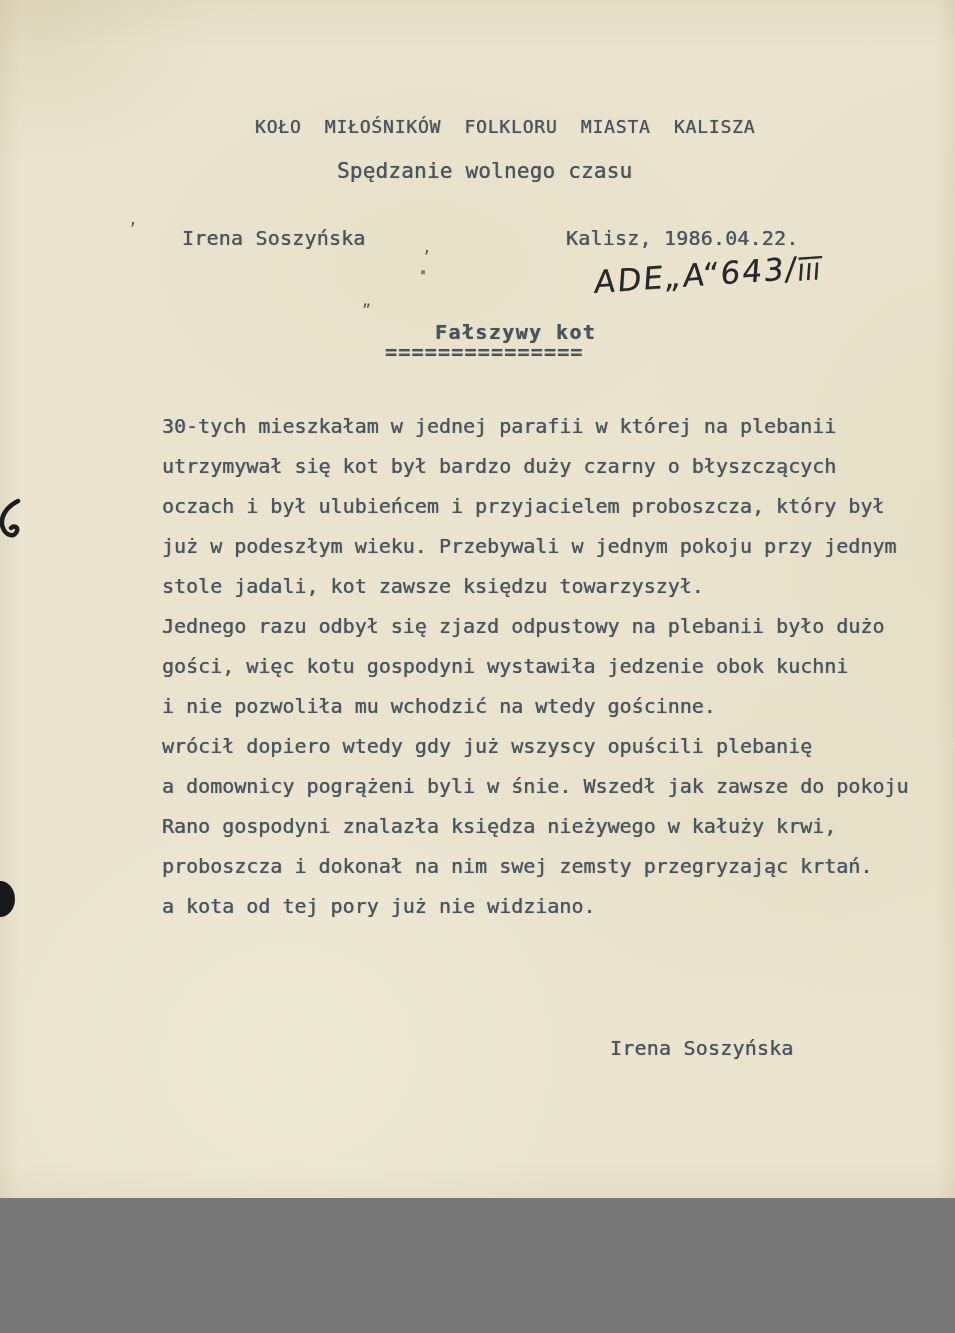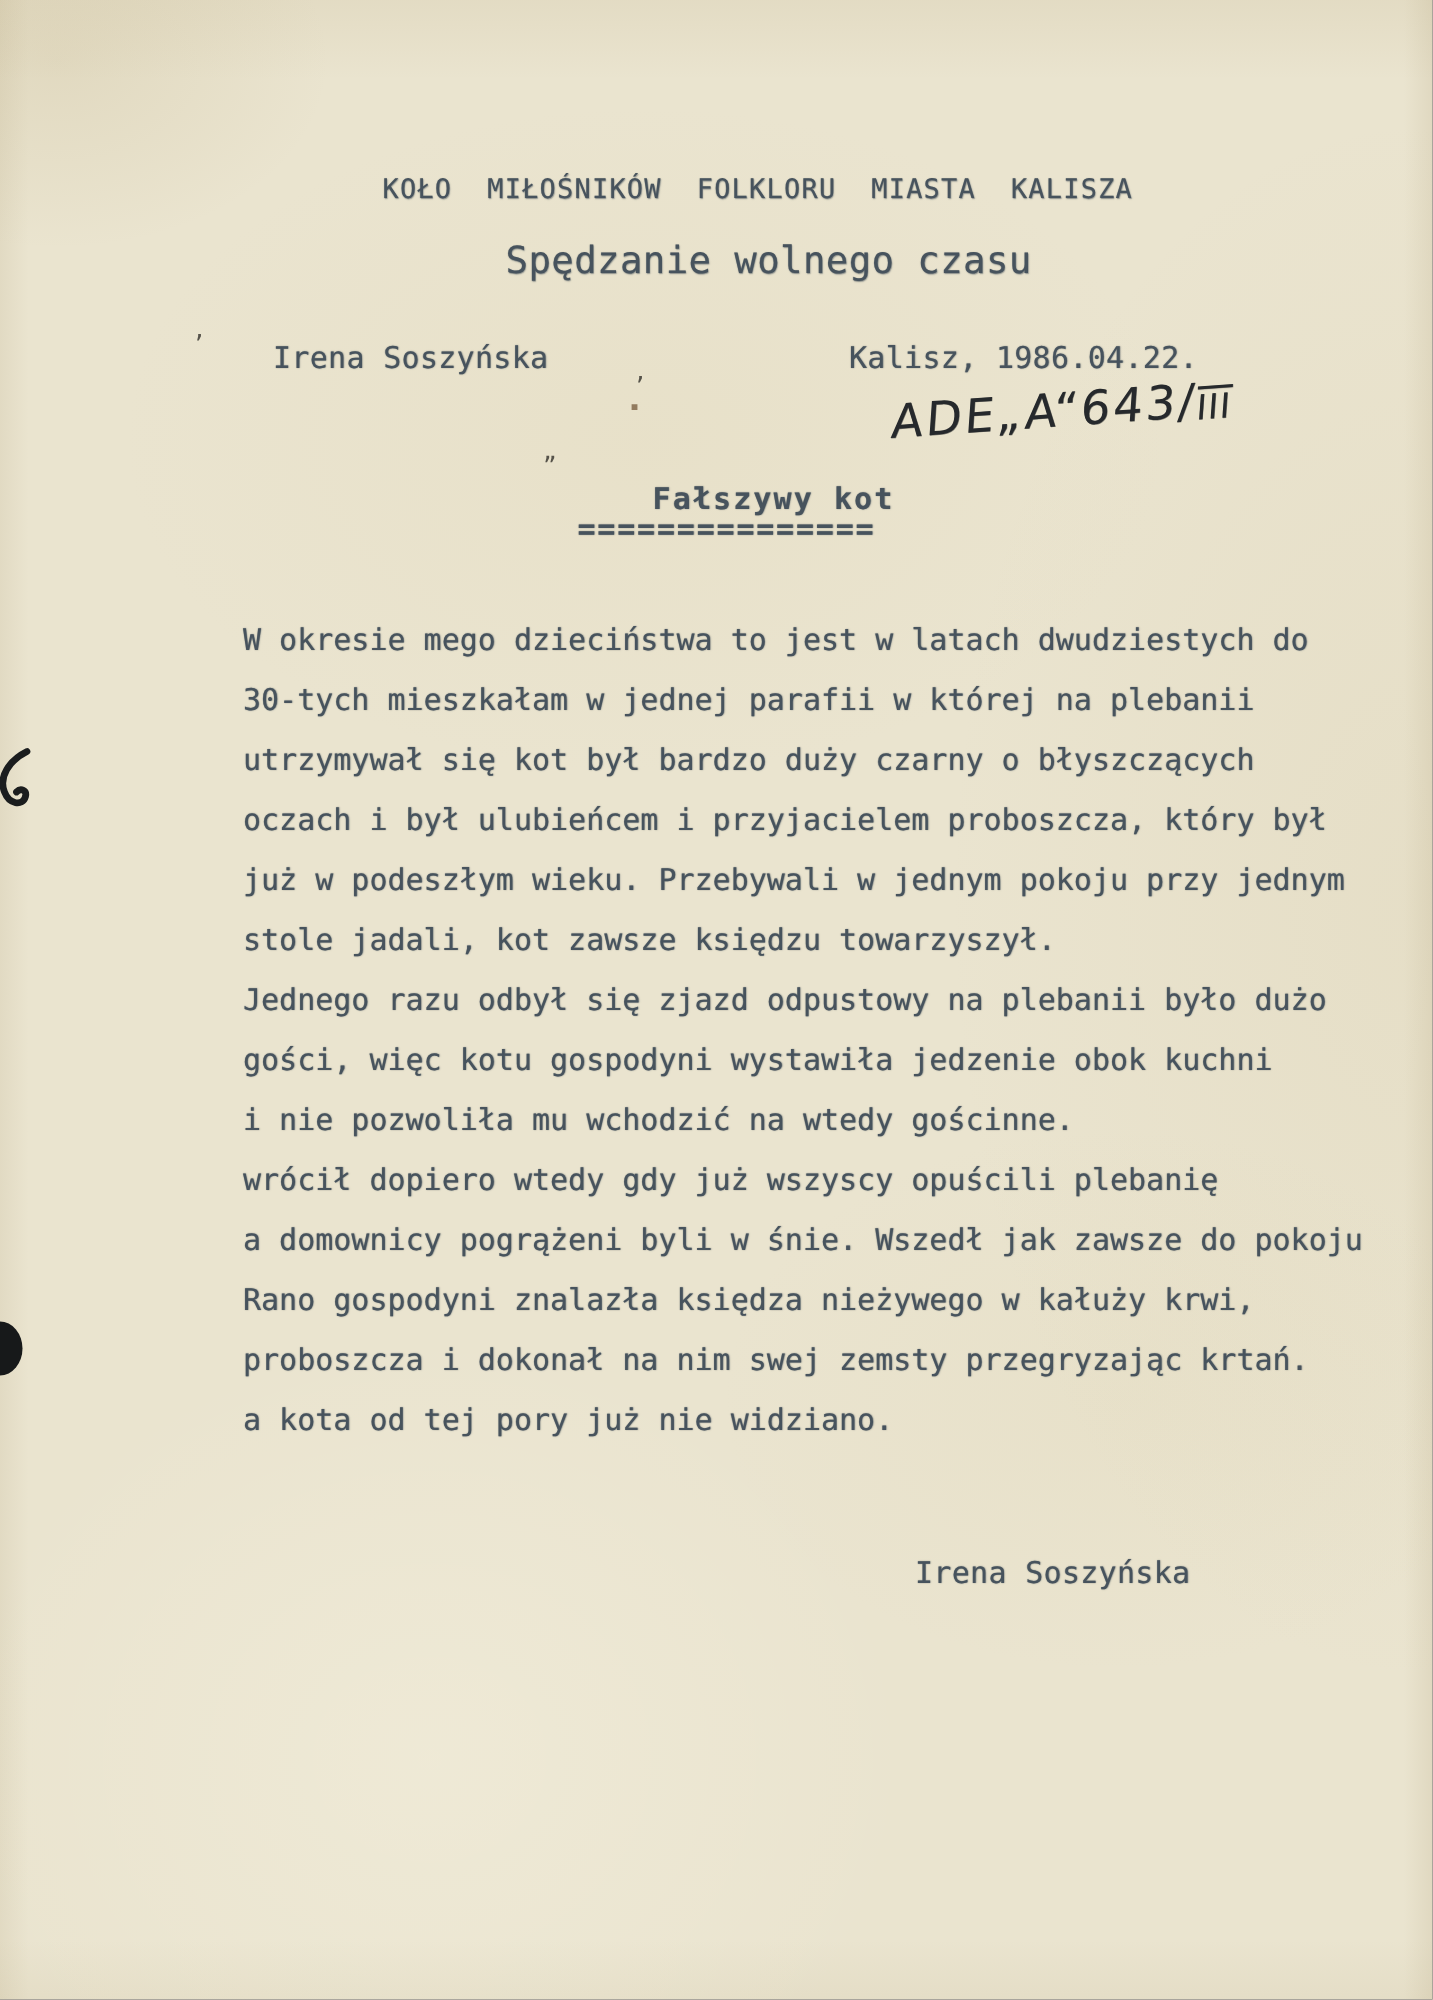--- a/index.html
+++ b/index.html
@@ -1,18 +1,18 @@
 <!DOCTYPE html>
 <html><head>
 <meta charset="utf-8">
 <style>
   html,body { margin:0; padding:0; background:#777; }
   .page {
     position:relative;
-    width:955px; height:1333px;
+    width:955px; height:1198px;
     margin:0 auto;
     overflow:hidden;
     background-color:#eae4cf;
     background-image:
       radial-gradient(ellipse 260px 180px at 4% 3%,  rgba(170,150,100,0.14), transparent 70%),
       radial-gradient(ellipse 420px 700px at 99% 45%, rgba(190,172,125,0.10), transparent 75%),
       radial-gradient(ellipse 500px 320px at 45% 22%, rgba(214,200,158,0.12), transparent 70%),
       radial-gradient(ellipse 430px 380px at 30% 88%, rgba(255,252,238,0.22), transparent 75%),
       radial-gradient(ellipse 380px 260px at 78% 70%, rgba(210,196,152,0.10), transparent 70%),
       linear-gradient(180deg, rgba(165,145,95,0.10), rgba(165,145,95,0) 4%),
@@ -23,21 +23,21 @@
     color:#47535d;
   }
   .tw {
     position:absolute;
     white-space:pre;
     font-size:20px;
     letter-spacing:0.2px;
     text-shadow:0.4px 0.4px 0.9px rgba(62,75,86,0.55), -0.2px 0 0.5px rgba(62,75,86,0.35);
   }
   .org-line   { top:116px; left:255px; font-size:18px; letter-spacing:0.8px; }
-  .subtitle   { top:159px; left:337px; font-size:25px; }
+  .subtitle   { top:159px; left:337px; font-size:21px; }
   .author     { top:226px; left:182px; }
   .place-date { top:226px; left:566px; }
   .story-title{ top:320px; left:435px; letter-spacing:1.4px;font-weight:bold; }
   .title-rule { top:340px; left:385px; font-weight:bold; letter-spacing:1.2px; }
   .body-text  { position:absolute; top:406px; left:162px; font-size:20px; line-height:40px; }
   .body-text div { white-space:pre; height:40px;
     text-shadow:0.4px 0.4px 0.9px rgba(62,75,86,0.55), -0.2px 0 0.5px rgba(62,75,86,0.35); }
   .signature  { top:1036px; left:610px; }
 
   .annotation {
@@ -73,21 +73,20 @@
 
   <div class="annotation">
     <span>ADE„A“643/</span><span class="numeral">III</span>
   </div>
 
   <div class="tw story-title">Fałszywy kot</div>
 
   <div class="tw title-rule">===============</div>
 
   <div class="body-text">
-    <div>W okresie mego dzieciństwa to jest w latach dwudziestych do</div>
     <div>30-tych mieszkałam w jednej parafii w której na plebanii</div>
     <div>utrzymywał się kot był bardzo duży czarny o błyszczących</div>
     <div>oczach i był ulubieńcem i przyjacielem proboszcza, który był</div>
     <div>już w podeszłym wieku. Przebywali w jednym pokoju przy jednym</div>
     <div>stole jadali, kot zawsze księdzu towarzyszył.</div>
     <div>Jednego razu odbył się zjazd odpustowy na plebanii było dużo</div>
     <div>gości, więc kotu gospodyni wystawiła jedzenie obok kuchni</div>
     <div>i nie pozwoliła mu wchodzić na wtedy gościnne.</div>
     <div>wrócił dopiero wtedy gdy już wszyscy opuścili plebanię</div>
     <div>a domownicy pogrążeni byli w śnie. Wszedł jak zawsze do pokoju</div>

